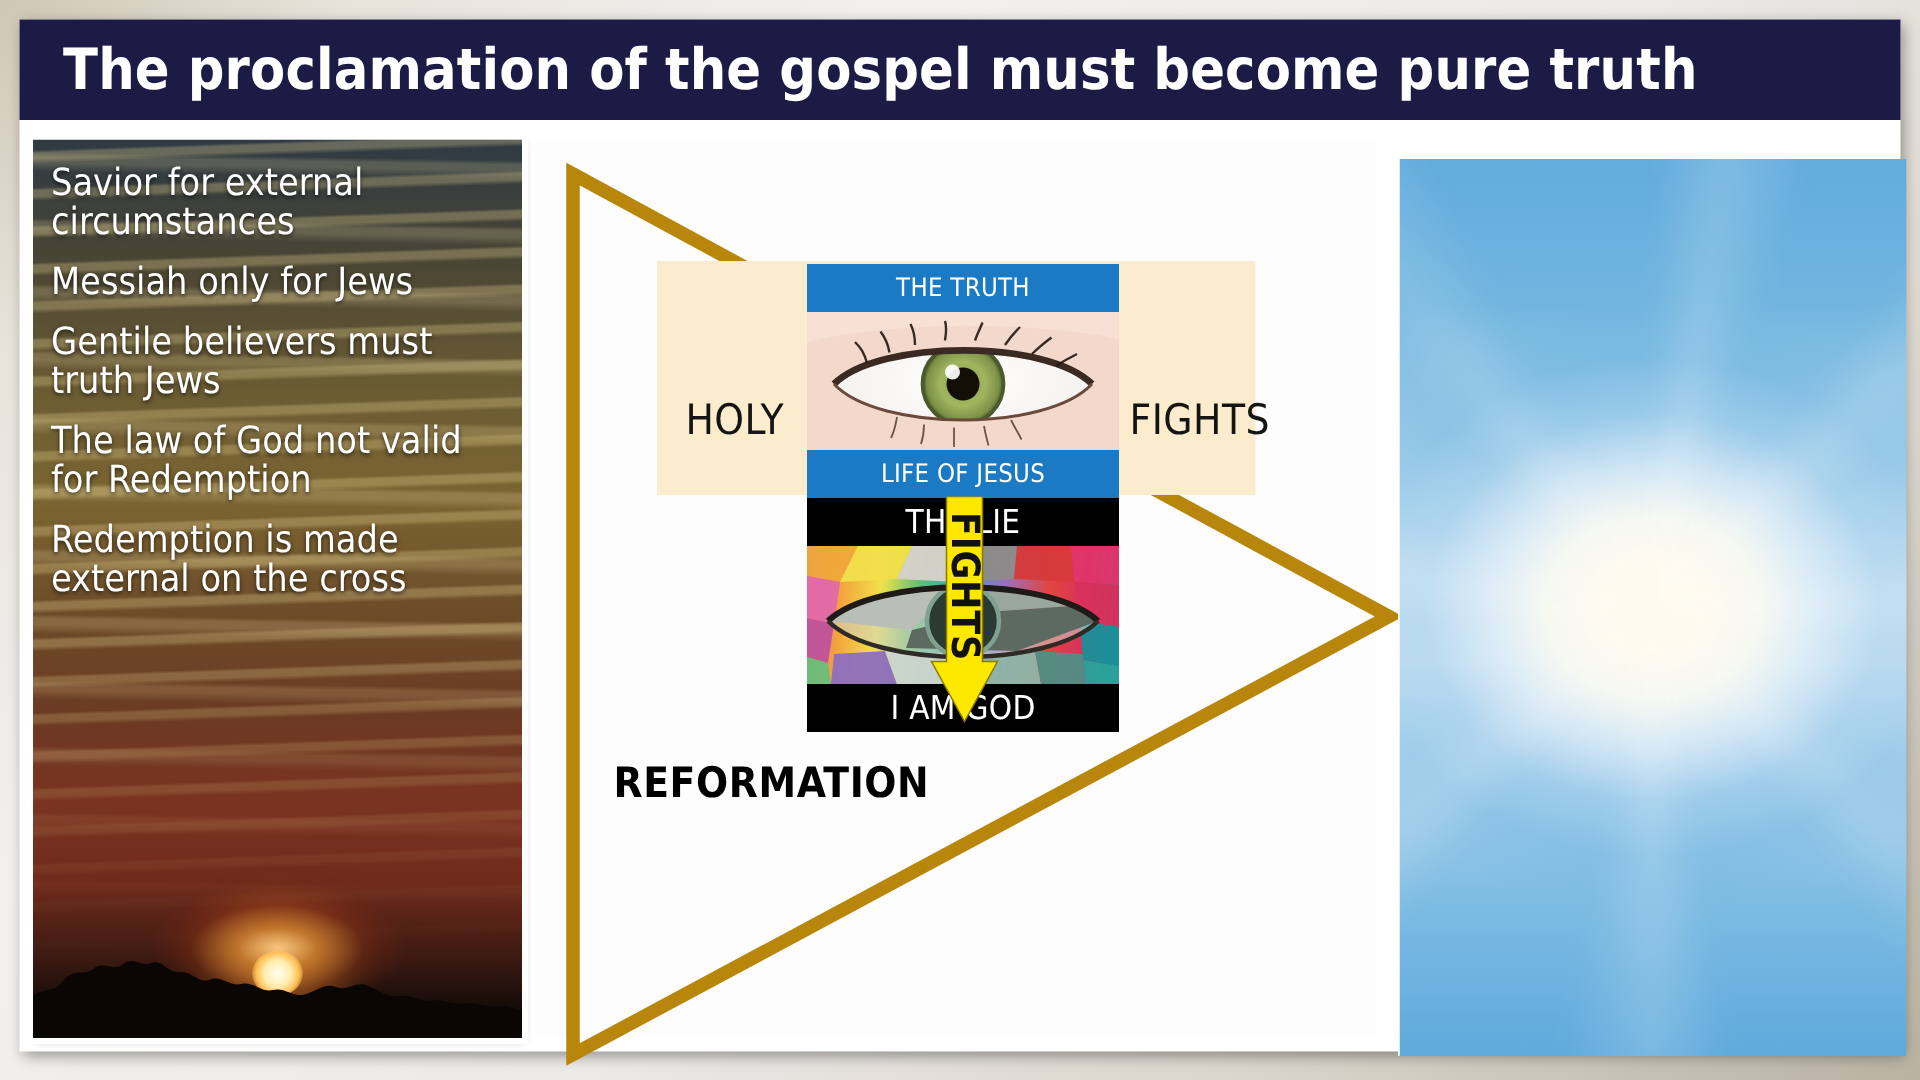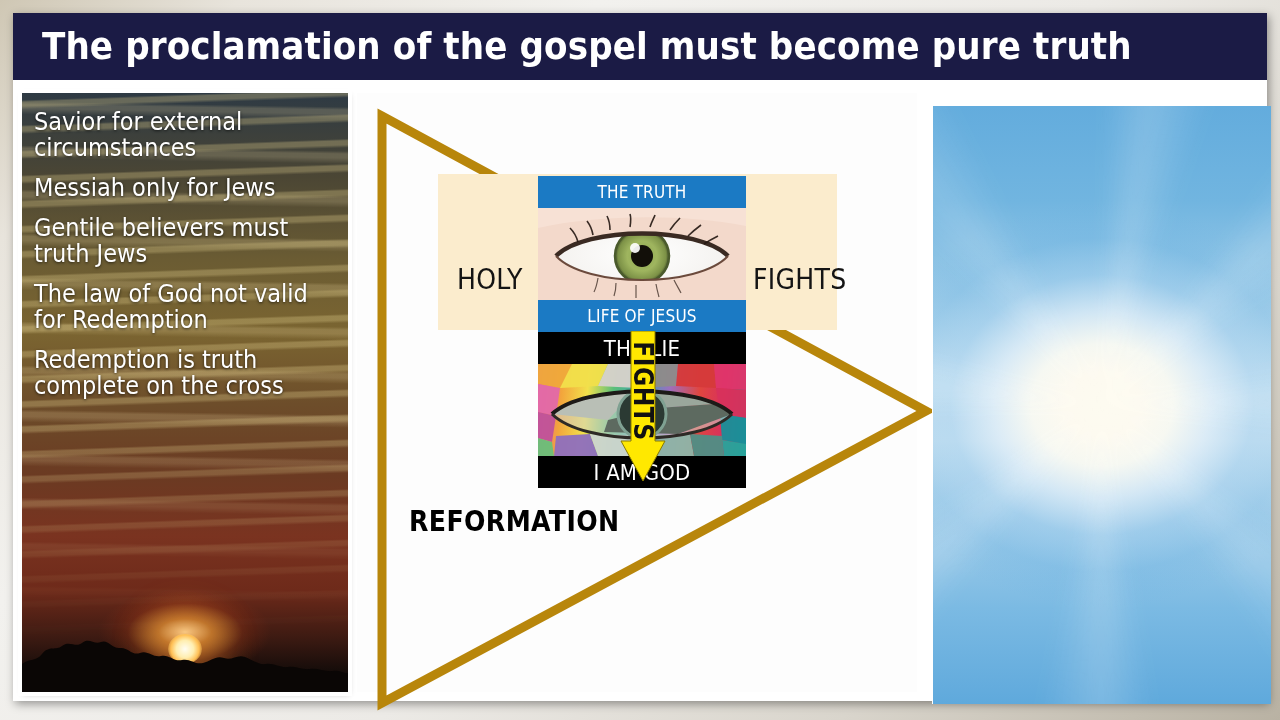--- a/index.html
+++ b/index.html
@@ -370,21 +370,21 @@
                  C189,43 194,37 202,40 C210,43 215,36 223,39 C231,42 236,47 244,46
                  C252,45 258,50 266,49 C274,48 280,52 288,51 C296,50 303,54 311,53
                  C318,52 322,56 326,55 L326,74 Z"></path>
       </svg>
 
       <div id="errors-list">
         <div class="error-item">Savior for external circumstances</div>
         <div class="error-item">Messiah only for Jews</div>
         <div class="error-item">Gentile believers must truth Jews</div>
         <div class="error-item">The law of God not valid for Redemption</div>
-        <div class="error-item">Redemption is truth complete on the cross</div>
+        <div class="error-item">Redemption is made external on the cross</div>
       </div>
     </div>
 
     <div id="center-area"></div>
 
     <svg id="triangle-svg" viewBox="0 0 575 615">
       <polygon points="25,23 569,318 25,610" fill="none" stroke="#b8860b" stroke-width="9" stroke-linejoin="miter"></polygon>
     </svg>
 
     <div id="beige-band"></div>

